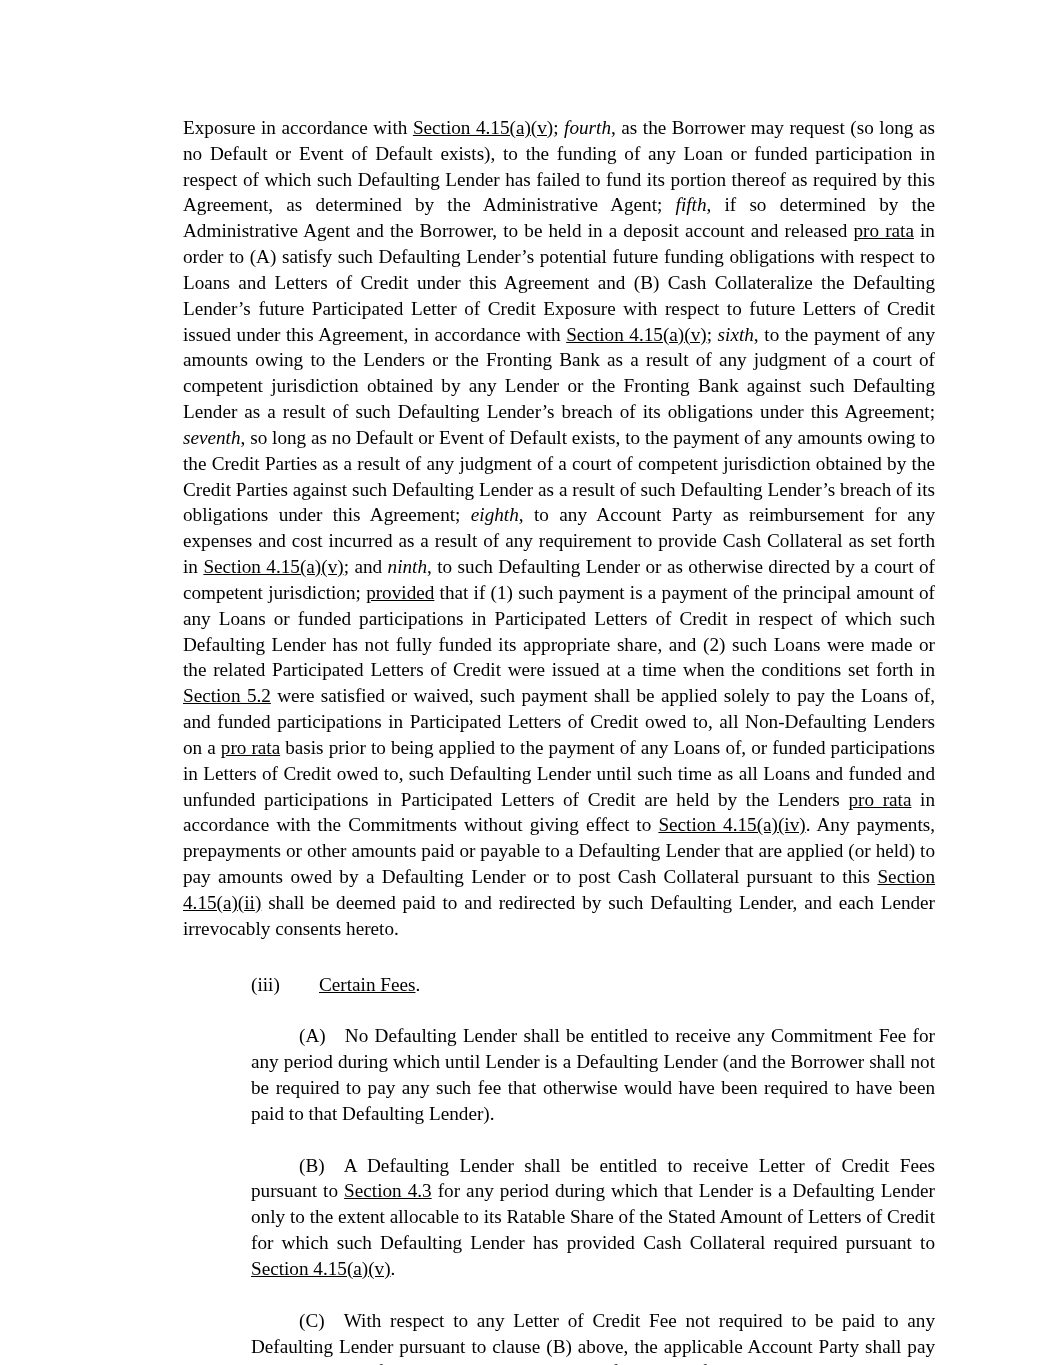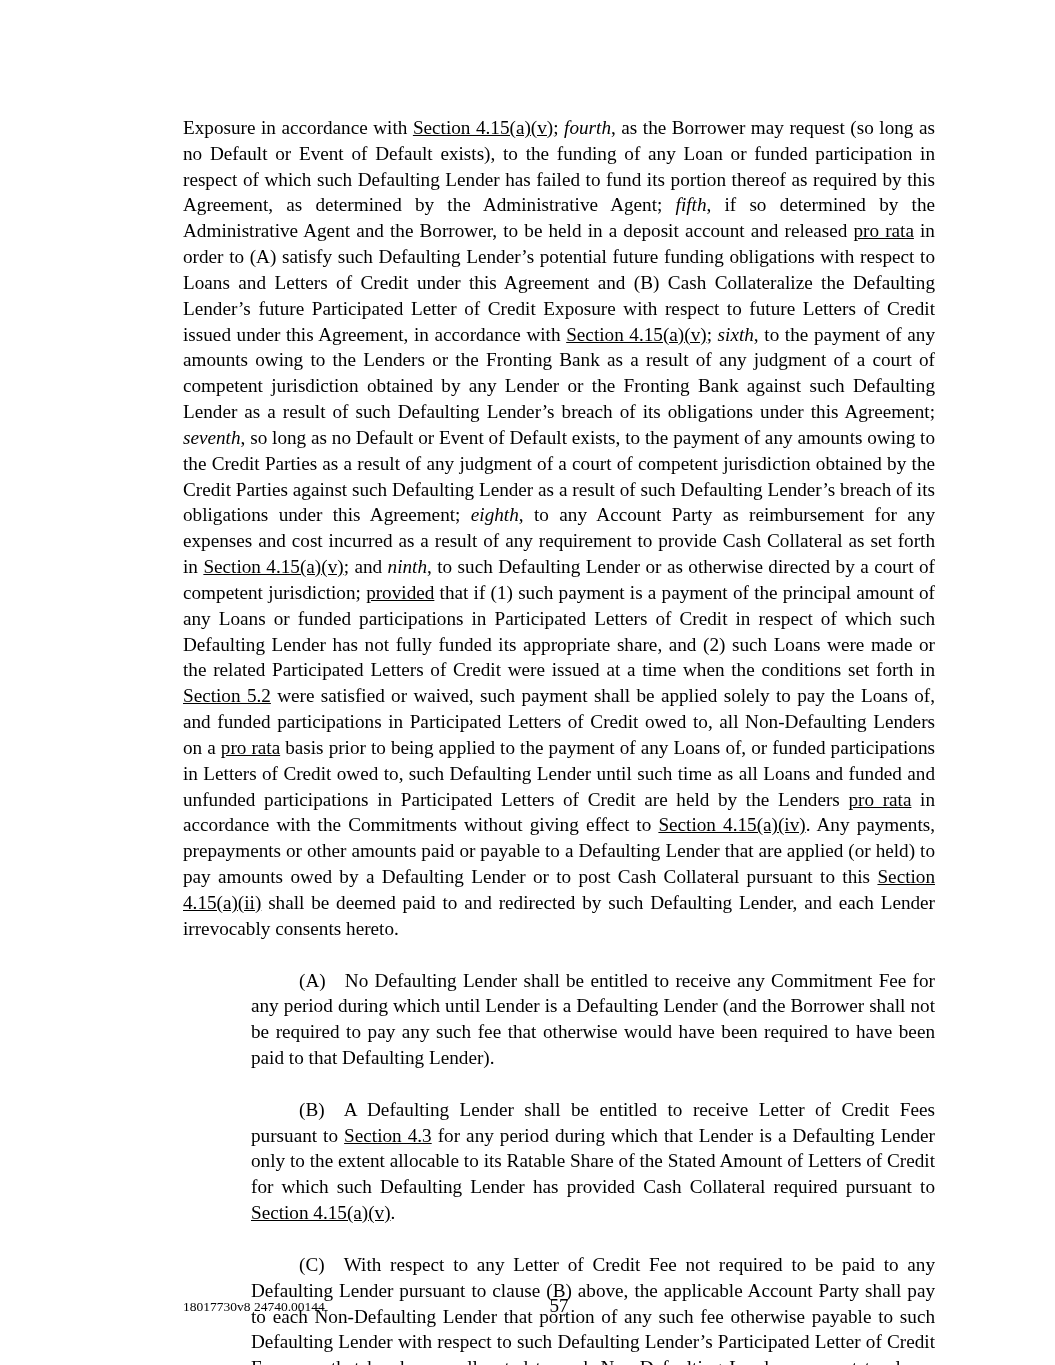--- a/index.html
+++ b/index.html
@@ -75,27 +75,26 @@
 </style>
 </head>
 <body>
 
 <div class="page">
 
   <div class="body-text">
 
     <p class="para"><span>Exposure in accordance with </span><u>Section 4.15(a)(v)</u><span>; </span><i>fourth</i><span>, as the Borrower may request (so long as no Default or Event of Default exists), to the funding of any Loan or funded participation in respect of which such Defaulting Lender has failed to fund its portion thereof as required by this Agreement, as determined by the Administrative Agent; </span><i>fifth</i><span>, if so determined by the Administrative Agent and the Borrower, to be held in a deposit account and released </span><u>pro rata</u><span> in order to (A) satisfy such Defaulting Lender’s potential future funding obligations with respect to Loans and Letters of Credit under this Agreement and (B) Cash Collateralize the Defaulting Lender’s future Participated Letter of Credit Exposure with respect to future Letters of Credit issued under this Agreement, in accordance with </span><u>Section 4.15(a)(v)</u><span>; </span><i>sixth</i><span>, to the payment of any amounts owing to the Lenders or the Fronting Bank as a result of any judgment of a court of competent jurisdiction obtained by any Lender or the Fronting Bank against such Defaulting Lender as a result of such Defaulting Lender’s breach of its obligations under this Agreement; </span><i>seventh</i><span>, so long as no Default or Event of Default exists, to the payment of any amounts owing to the Credit Parties as a result of any judgment of a court of competent jurisdiction obtained by the Credit Parties against such Defaulting Lender as a result of such Defaulting Lender’s breach of its obligations under this Agreement; </span><i>eighth</i><span>, to any Account Party as reimbursement for any expenses and cost incurred as a result of any requirement to provide Cash Collateral as set forth in </span><u>Section 4.15(a)(v)</u><span>; and </span><i>ninth</i><span>, to such Defaulting Lender or as otherwise directed by a court of competent jurisdiction; </span><u>provided</u><span> that if (1) such payment is a payment of the principal amount of any Loans or funded participations in Participated Letters of Credit in respect of which such Defaulting Lender has not fully funded its appropriate share, and (2) such Loans were made or the related Participated Letters of Credit were issued at a time when the conditions set forth in </span><u>Section 5.2</u><span> were satisfied or waived, such payment shall be applied solely to pay the Loans of, and funded participations in Participated Letters of Credit owed to, all Non-Defaulting Lenders on a </span><u>pro rata</u><span> basis prior to being applied to the payment of any Loans of, or funded participations in Letters of Credit owed to, such Defaulting Lender until such time as all Loans and funded and unfunded participations in Participated Letters of Credit are held by the Lenders </span><u>pro rata</u><span> in accordance with the Commitments without giving effect to </span><u>Section 4.15(a)(iv)</u><span>.  Any payments, prepayments or other amounts paid or payable to a Defaulting Lender that are applied (or held) to pay amounts owed by a Defaulting Lender or to post Cash Collateral pursuant to this </span><u>Section 4.15(a)(ii)</u><span> shall be deemed paid to and redirected by such Defaulting Lender, and each Lender irrevocably consents hereto.</span></p>
 
+    <div class="clause-row">
+      <span class="clause-num">(iii)</span><span><u>Certain Fees</u><span>.</span></span>
+    </div>
 
     <p class="para indent-2"><span>(A)</span><span> No Defaulting Lender shall be entitled to receive any Commitment Fee for any period during which until Lender is a Defaulting Lender (and the Borrower shall not be required to pay any such fee that otherwise would have been required to have been paid to that Defaulting Lender).</span></p>
 
     <p class="para indent-2"><span>(B)</span><span> A Defaulting Lender shall be entitled to receive Letter of Credit Fees pursuant to </span><u>Section 4.3</u><span> for any period during which that Lender is a Defaulting Lender only to the extent allocable to its Ratable Share of the Stated Amount of Letters of Credit for which such Defaulting Lender has provided Cash Collateral required pursuant to </span><u>Section 4.15(a)(v)</u><span>.</span></p>
 
     <p class="para indent-2"><span>(C)</span><span> With respect to any Letter of Credit Fee not required to be paid to any Defaulting Lender pursuant to clause (B) above, the applicable Account Party shall pay to each Non-Defaulting Lender that portion of any such fee otherwise payable to such Defaulting Lender with respect to such Defaulting Lender’s Participated Letter of Credit Exposure that has been reallocated to such Non-Defaulting Lender pursuant to clause (iv) below.</span></p>
 
   </div>
 
-  <div class="footer">
-    <span class="footer-left">18017730v8 24740.00144</span>
-    <span class="footer-center">57</span>
-  </div>
 
 </div>
 
 </body></html>

